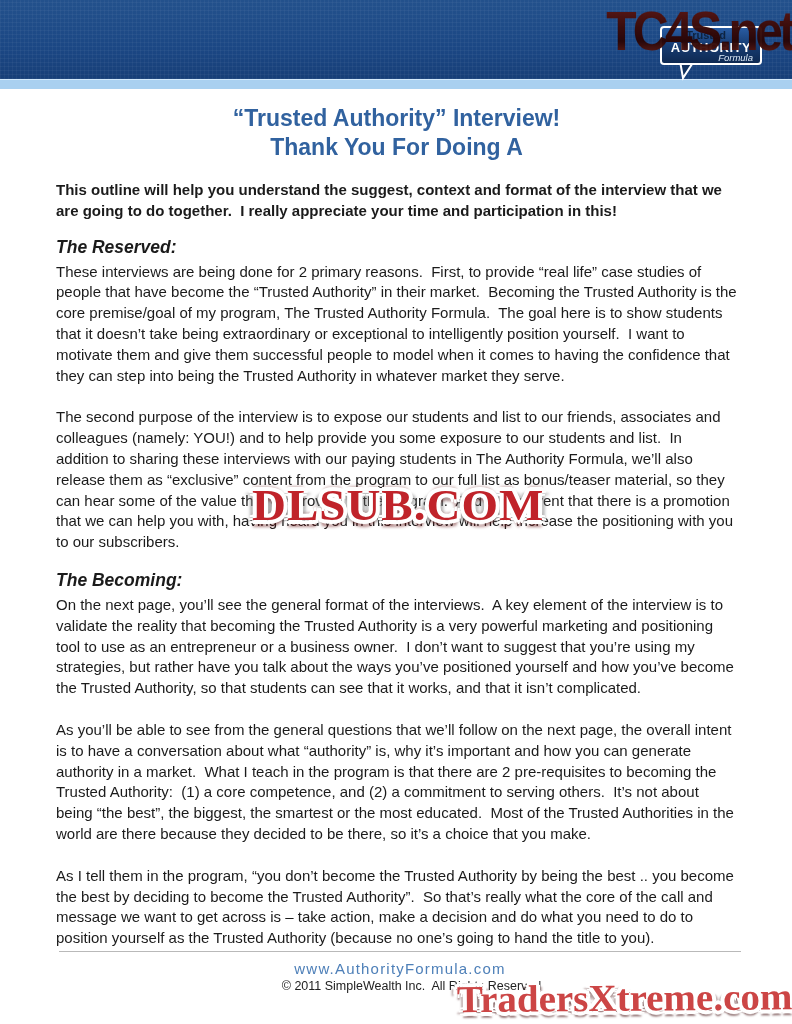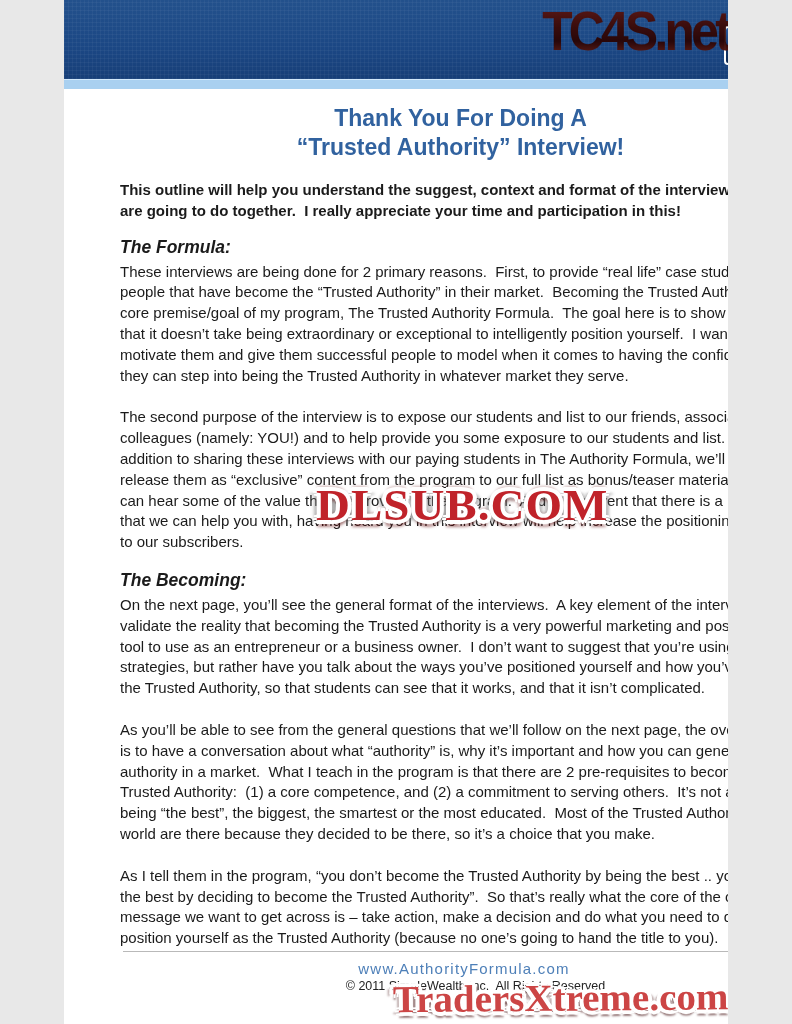--- a/index.html
+++ b/index.html
@@ -1,18 +1,18 @@
 <!DOCTYPE html>
 <html><head>
 <meta charset="utf-8">
 <style>
   * { margin:0; padding:0; box-sizing:border-box; }
   body { background:#e8e8e8; font-family:"Liberation Sans", sans-serif; }
   .page {
-    position:relative; width:664px; height:1024px; margin:0 auto;
+    position:relative; width:792px; height:1024px; margin:0 auto;
     background:#ffffff; overflow:hidden;
   }
 
   
   .header-band {
     position:absolute; left:0; top:0; width:792px; height:79px; z-index:1;
     background-color:#1c4a86;
     background-image:
       repeating-linear-gradient(0deg, rgba(255,255,255,0.04) 0 1px, transparent 1px 4px),
       repeating-linear-gradient(90deg, rgba(255,255,255,0.04) 0 1px, transparent 1px 4px),
@@ -107,27 +107,27 @@
       <text x="48" y="14" font-family="Liberation Sans, sans-serif" font-size="11" font-weight="bold" fill="#0d2340" text-anchor="middle">Trusted</text>
       <text x="53" y="27" font-family="Liberation Sans, sans-serif" font-size="13" font-weight="bold" letter-spacing="0.5" fill="#ffffff" text-anchor="middle">AUTHORITY</text>
       <text x="95" y="36" font-family="Liberation Sans, sans-serif" font-size="9.5" font-style="italic" fill="#dbe8f6" text-anchor="end">Formula</text>
     </svg>
   </div>
 
   <div class="wm-tc4s">TC4S.net</div>
 
   <div class="content">
     <div class="title">
+      <div>“Trusted Authority” Interview!</div>
       <div>Thank You For Doing A</div>
-      <div>“Trusted Authority” Interview!</div>
     </div>
 
     <p class="intro">This outline will help you understand the suggest, context and format of the interview that we are going to do together.  I really appreciate your time and participation in this!</p>
 
-    <h2 class="sec-heading">The Formula:</h2>
+    <h2 class="sec-heading">The Reserved:</h2>
     <p class="para"><span>These interviews are being done for 2 primary reasons.  First, to provide “real life” case studies of people that have become the “</span><span class="b">Trusted Authority</span><span>” in their market.  Becoming the Trusted Authority is the core premise/goal of my program, </span><span class="b">The Trusted Authority Formula</span><span>.  The goal here is to show students that it doesn’t take being extraordinary or exceptional to intelligently position yourself.  I want to motivate them and give them successful people to model when it comes to having the confidence that they can step into being the Trusted Authority in whatever market they serve.</span></p>
     <p class="para tight">The second purpose of the interview is to expose our students and list to our friends, associates and colleagues (namely: YOU!) and to help provide you some exposure to our students and list.  In addition to sharing these interviews with our paying students in The Authority Formula, we’ll also release them as “exclusive” content from the program to our full list as bonus/teaser material, so they can hear some of the value that we provide in the program.  And in the event that there is a promotion that we can help you with, having heard you in this interview will help increase the positioning with you to our subscribers.</p>
 
     <h2 class="sec-heading">The Becoming:</h2>
     <p class="para">On the next page, you’ll see the general format of the interviews.  A key element of the interview is to validate the reality that becoming the Trusted Authority is a very powerful marketing and positioning tool to use as an entrepreneur or a business owner.  I don’t want to suggest that you’re using my strategies, but rather have you talk about the ways you’ve positioned yourself and how you’ve become the Trusted Authority, so that students can see that it works, and that it isn’t complicated.</p>
     <p class="para">As you’ll be able to see from the general questions that we’ll follow on the next page, the overall intent is to have a conversation about what “authority” is, why it’s important and how you can generate authority in a market.  What I teach in the program is that there are 2 pre-requisites to becoming the Trusted Authority:  (1) a core competence, and (2) a commitment to serving others.  It’s not about being “the best”, the biggest, the smartest or the most educated.  Most of the Trusted Authorities in the world are there because they decided to be there, so it’s a choice that you make.</p>
     <p class="para">As I tell them in the program, “you don’t become the Trusted Authority by being the best .. you become the best by deciding to become the Trusted Authority”.  So that’s really what the core of the call and message we want to get across is – take action, make a decision and do what you need to do to position yourself as the Trusted Authority (because no one’s going to hand the title to you).</p>
   </div>
 
   <div class="wm-dlsub">DLSUB.COM</div>

